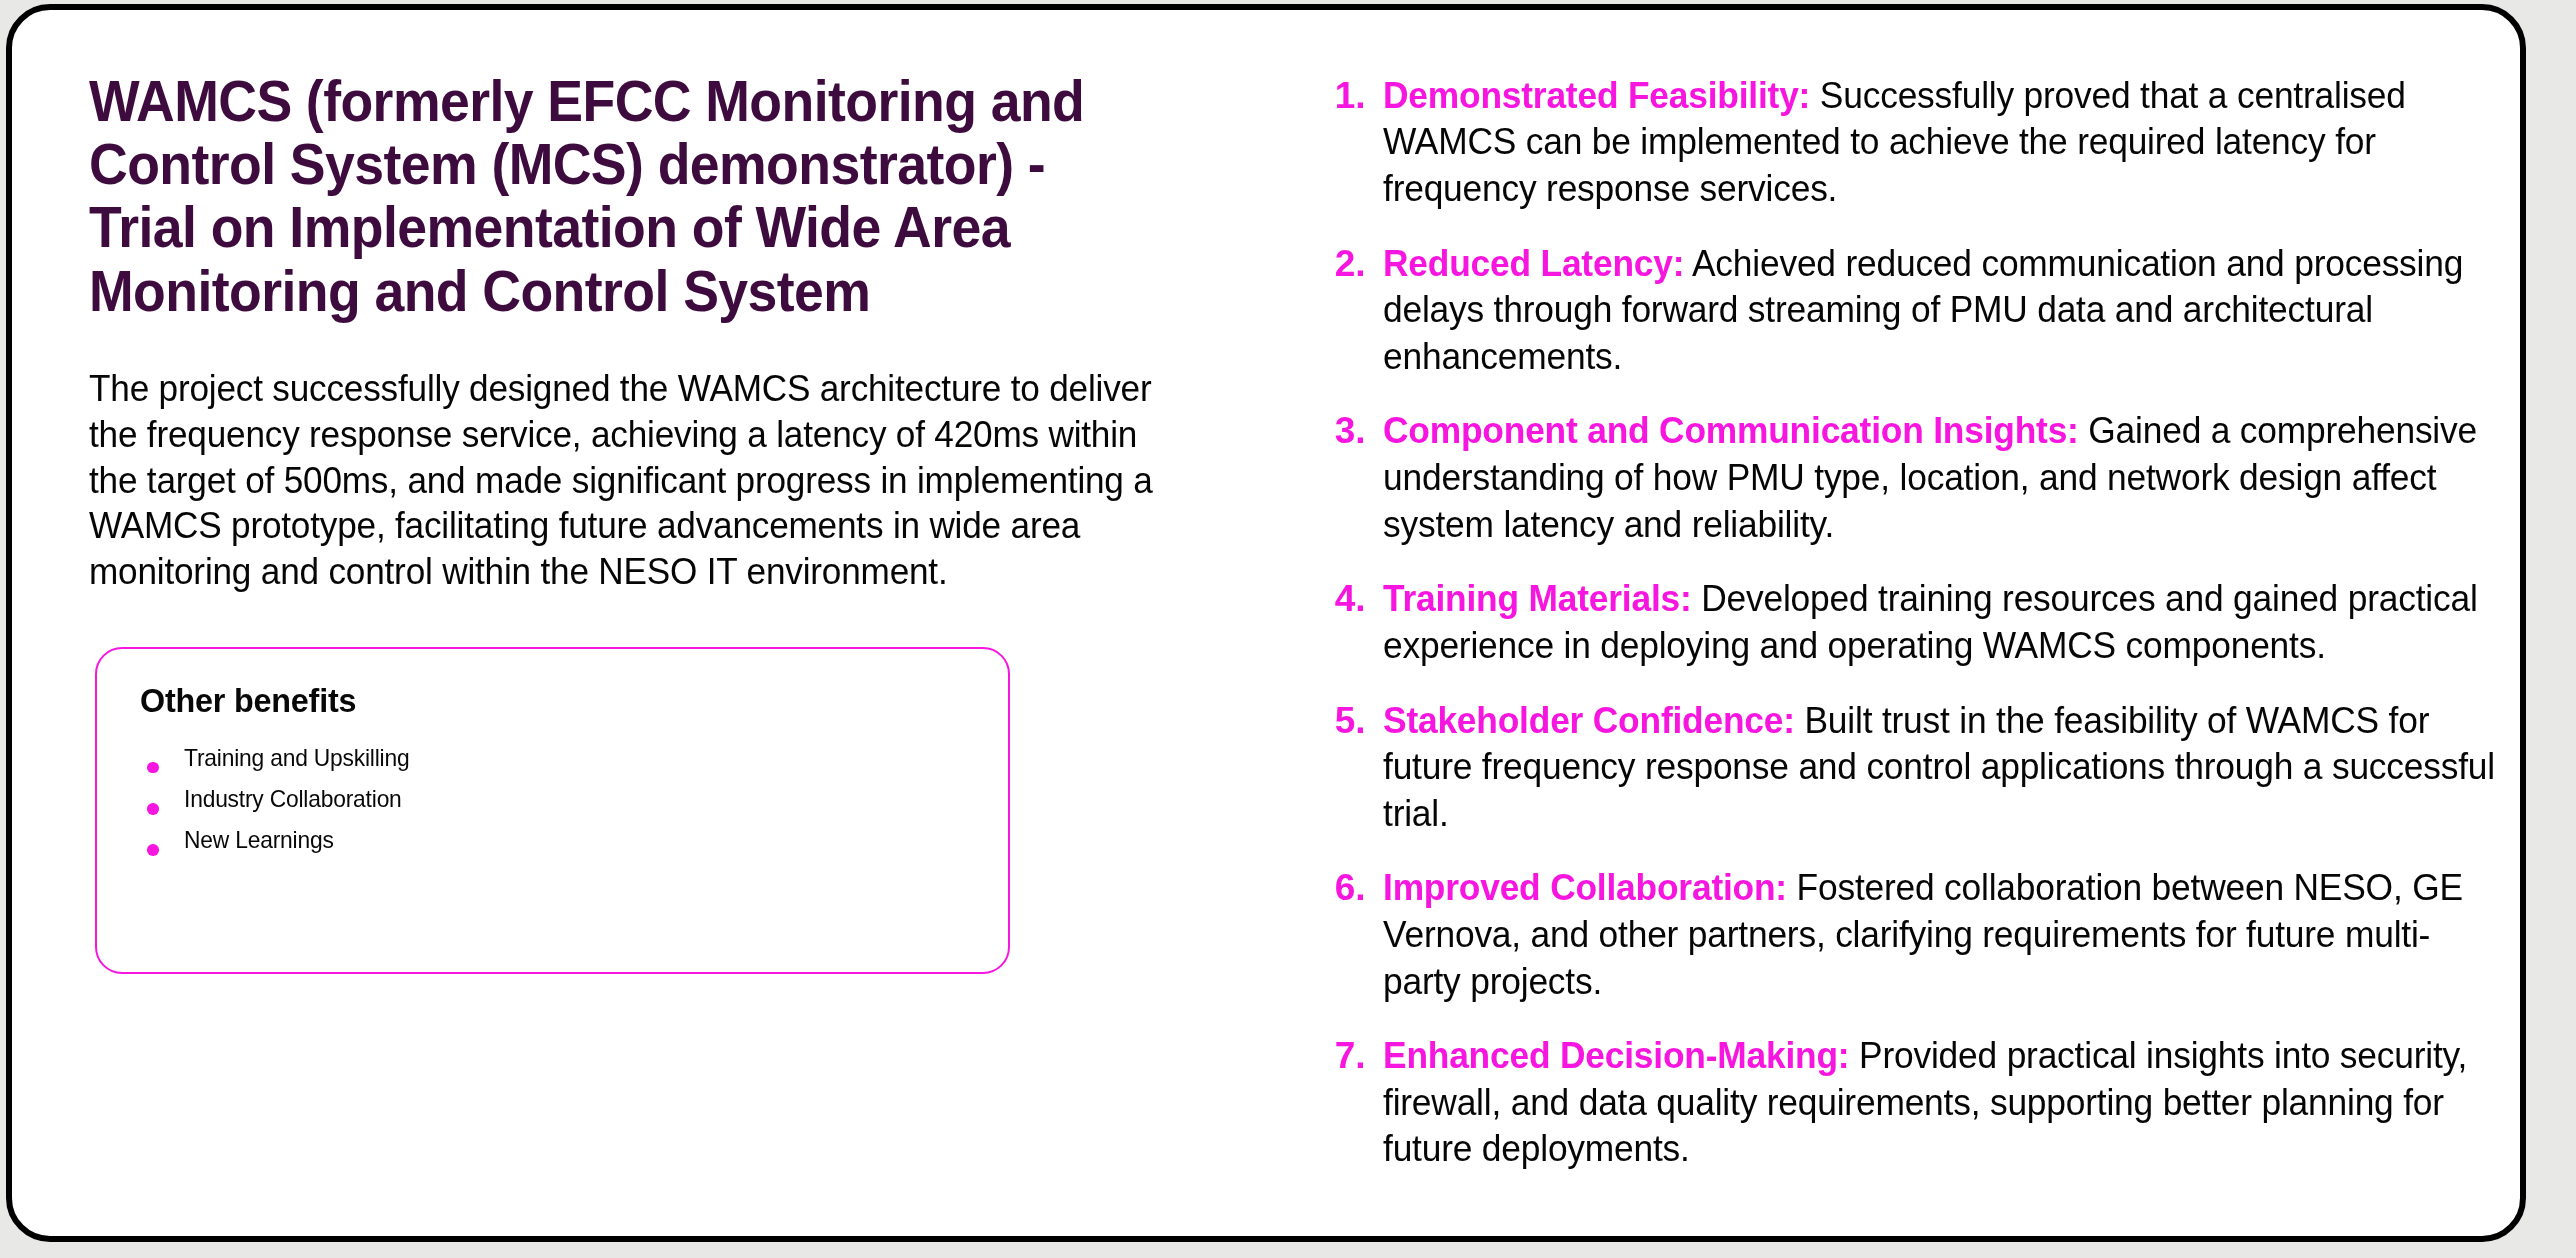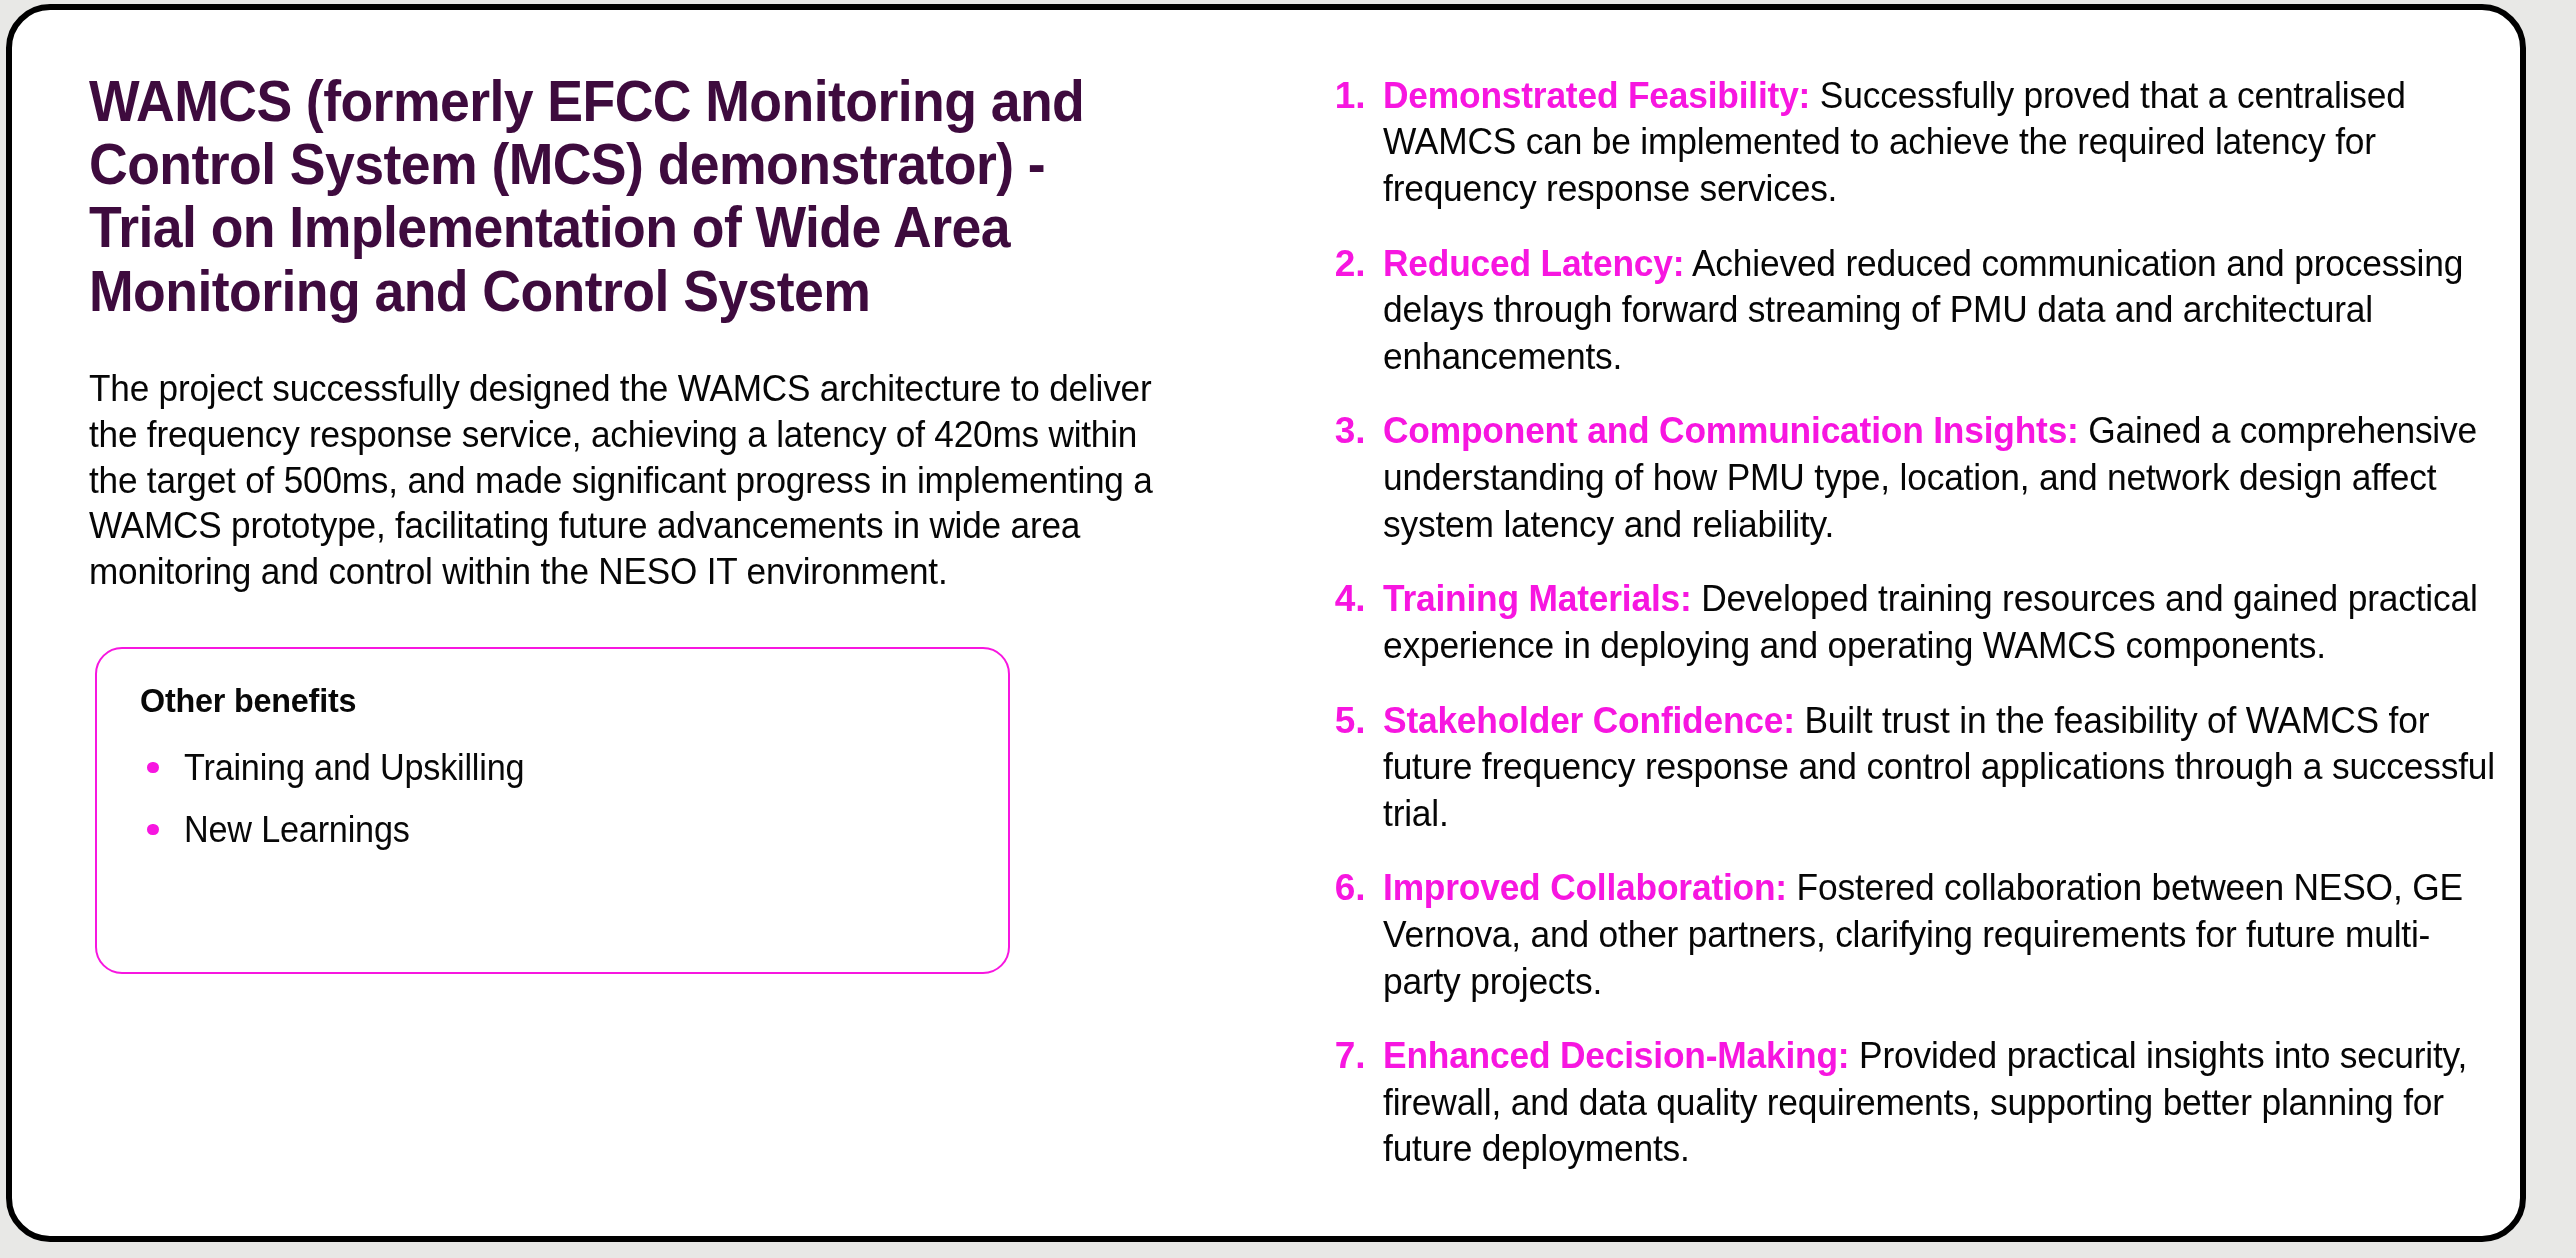--- a/index.html
+++ b/index.html
@@ -99,21 +99,21 @@
     top: 88px;
     margin: 0;
     padding: 0;
     list-style: none;
   }
 
   #other-benefits-list li {
     position: relative;
     padding-left: 44px;
     color: #080808;
-    font-size: 36px;
+    font-size: 24px;
     line-height: 1.72;
     letter-spacing: -0.2px;
   }
 
   #other-benefits-list li .bullet-dot {
     position: absolute;
     left: 7.7px;
     top: 25px;
     width: 11.5px;
     height: 11.5px;
@@ -190,20 +190,24 @@
 
     <div id="other-benefits-box">
       <div id="other-benefits-heading">Other benefits</div>
       <ul id="other-benefits-list">
         <li>
           <span class="bullet-dot"></span>
           <span class="bullet-label">Training and Upskilling</span>
         </li>
         <li>
           <span class="bullet-dot"></span>
+          <span class="bullet-label">Industry Collaboration</span>
+        </li>
+        <li>
+          <span class="bullet-dot"></span>
           <span class="bullet-label">New Learnings</span>
         </li>
       </ul>
     </div>
 
     <ol id="outcomes-list">
       <li>
         <span class="item-number">1.</span>
         <span class="item-body"><span class="item-lead">Demonstrated Feasibility:</span><span class="item-text"> Successfully proved that a centralised WAMCS can be implemented to achieve the required latency for frequency response services.</span></span>
       </li>

